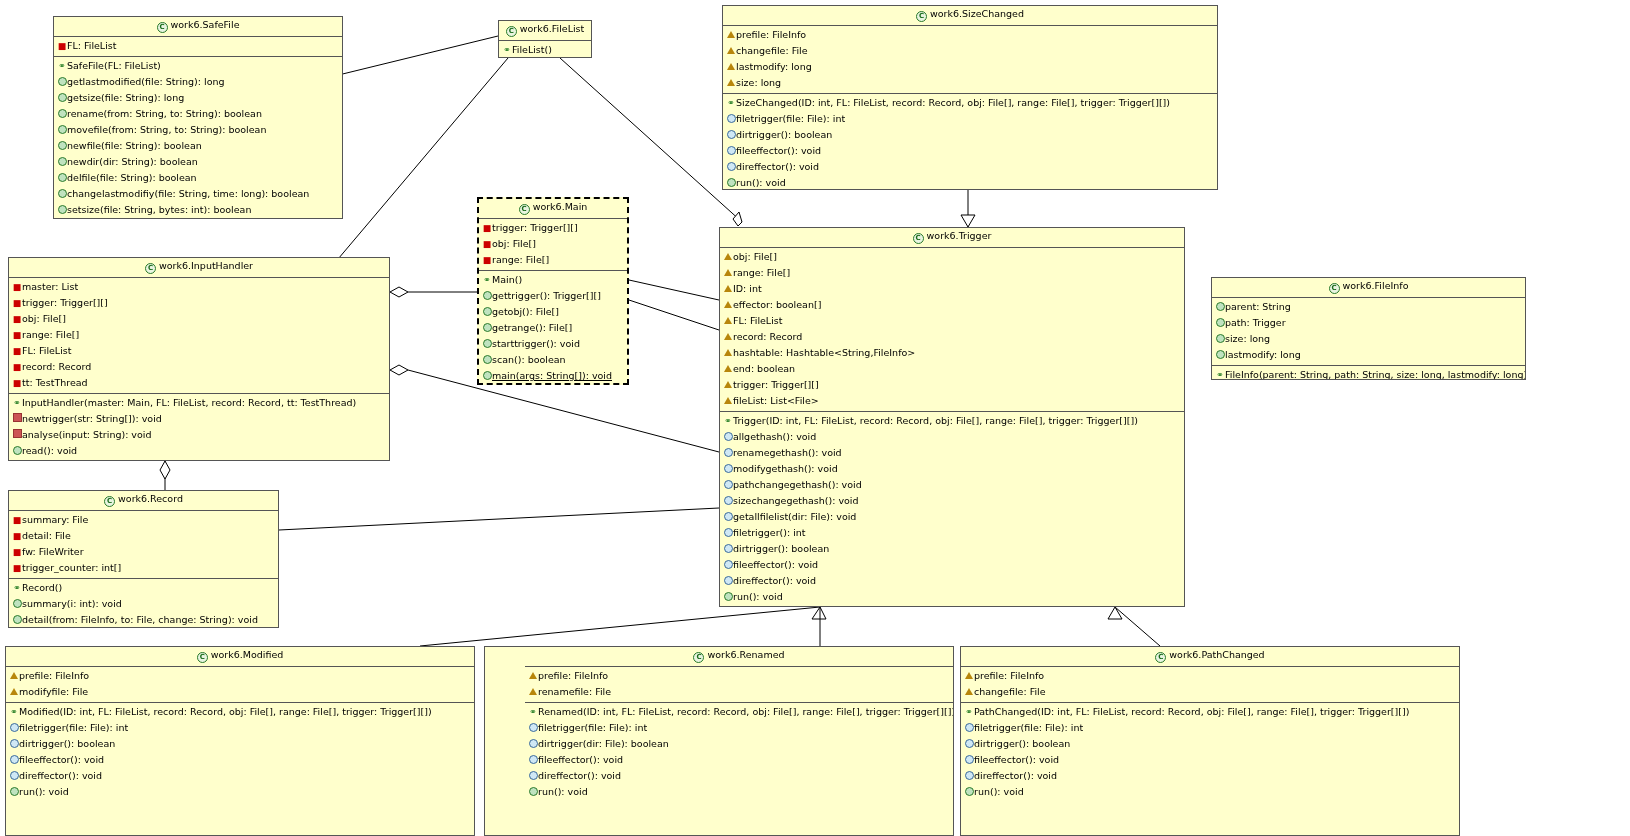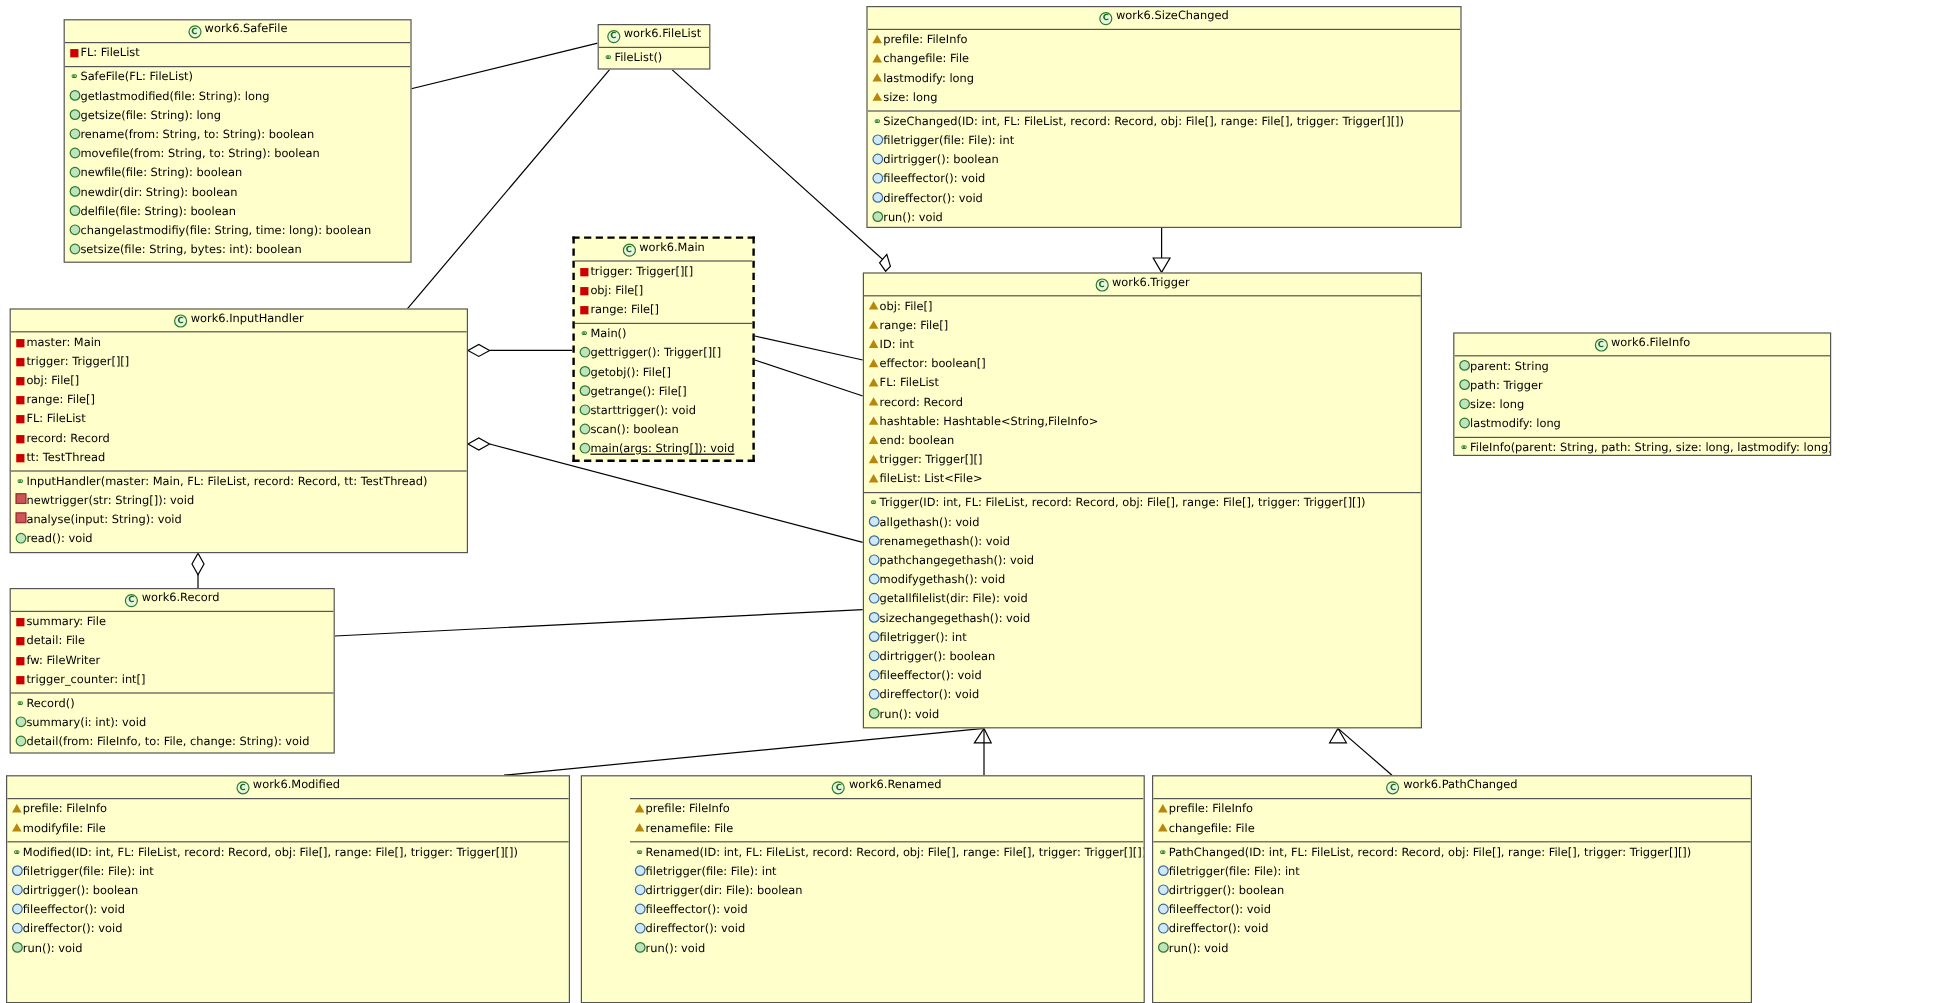--- a/index.html
+++ b/index.html
@@ -218,21 +218,21 @@
         <div class="uml-row"><span class="vis"><span class="cir"></span></span><span>getobj(): File[]</span></div>
         <div class="uml-row"><span class="vis"><span class="cir"></span></span><span>getrange(): File[]</span></div>
         <div class="uml-row"><span class="vis"><span class="cir"></span></span><span>starttrigger(): void</span></div>
         <div class="uml-row"><span class="vis"><span class="cir"></span></span><span>scan(): boolean</span></div>
         <div class="uml-row"><span class="vis"><span class="cir"></span></span><span class="mem-underline">main(args: String[]): void</span></div>
       </div>
     </div>
     <div class="uml-class" style="left: 8px; top: 257px; width: 382px; height: 204px;">
       <div class="uml-title"><span class="cls-icon">C</span><span>work6.InputHandler</span></div>
       <div class="uml-section">
-        <div class="uml-row"><span class="vis vis-private">■</span><span>master: Main</span></div>
+        <div class="uml-row"><span class="vis vis-private">■</span><span>master: List</span></div>
         <div class="uml-row"><span class="vis vis-private">■</span><span>trigger: Trigger[][]</span></div>
         <div class="uml-row"><span class="vis vis-private">■</span><span>obj: File[]</span></div>
         <div class="uml-row"><span class="vis vis-private">■</span><span>range: File[]</span></div>
         <div class="uml-row"><span class="vis vis-private">■</span><span>FL: FileList</span></div>
         <div class="uml-row"><span class="vis vis-private">■</span><span>record: Record</span></div>
         <div class="uml-row"><span class="vis vis-private">■</span><span>tt: TestThread</span></div>
       </div>
       <div class="uml-section">
         <div class="uml-row"><span class="vis key">⚭</span><span>InputHandler(master: Main, FL: FileList, record: Record, tt: TestThread)</span></div>
         <div class="uml-row"><span class="vis"><span class="sq"></span></span><span>newtrigger(str: String[]): void</span></div>
@@ -251,24 +251,24 @@
         <div class="uml-row"><span class="vis"><span class="tri"></span></span><span>record: Record</span></div>
         <div class="uml-row"><span class="vis"><span class="tri"></span></span><span>hashtable: Hashtable&lt;String,FileInfo&gt;</span></div>
         <div class="uml-row"><span class="vis"><span class="tri"></span></span><span>end: boolean</span></div>
         <div class="uml-row"><span class="vis"><span class="tri"></span></span><span>trigger: Trigger[][]</span></div>
         <div class="uml-row"><span class="vis"><span class="tri"></span></span><span>fileList: List&lt;File&gt;</span></div>
       </div>
       <div class="uml-section">
         <div class="uml-row"><span class="vis key">⚭</span><span>Trigger(ID: int, FL: FileList, record: Record, obj: File[], range: File[], trigger: Trigger[][])</span></div>
         <div class="uml-row"><span class="vis"><span class="cir" style="background:#cfe8f5;border-color:#3a6a9a;"></span></span><span>allgethash(): void</span></div>
         <div class="uml-row"><span class="vis"><span class="cir" style="background:#cfe8f5;border-color:#3a6a9a;"></span></span><span>renamegethash(): void</span></div>
+        <div class="uml-row"><span class="vis"><span class="cir" style="background:#cfe8f5;border-color:#3a6a9a;"></span></span><span>modifygethash(): void</span></div>
         <div class="uml-row"><span class="vis"><span class="cir" style="background:#cfe8f5;border-color:#3a6a9a;"></span></span><span>pathchangegethash(): void</span></div>
-        <div class="uml-row"><span class="vis"><span class="cir" style="background:#cfe8f5;border-color:#3a6a9a;"></span></span><span>modifygethash(): void</span></div>
+        <div class="uml-row"><span class="vis"><span class="cir" style="background:#cfe8f5;border-color:#3a6a9a;"></span></span><span>sizechangegethash(): void</span></div>
         <div class="uml-row"><span class="vis"><span class="cir" style="background:#cfe8f5;border-color:#3a6a9a;"></span></span><span>getallfilelist(dir: File): void</span></div>
-        <div class="uml-row"><span class="vis"><span class="cir" style="background:#cfe8f5;border-color:#3a6a9a;"></span></span><span>sizechangegethash(): void</span></div>
         <div class="uml-row"><span class="vis"><span class="cir" style="background:#cfe8f5;border-color:#3a6a9a;"></span></span><span>filetrigger(): int</span></div>
         <div class="uml-row"><span class="vis"><span class="cir" style="background:#cfe8f5;border-color:#3a6a9a;"></span></span><span>dirtrigger(): boolean</span></div>
         <div class="uml-row"><span class="vis"><span class="cir" style="background:#cfe8f5;border-color:#3a6a9a;"></span></span><span>fileeffector(): void</span></div>
         <div class="uml-row"><span class="vis"><span class="cir" style="background:#cfe8f5;border-color:#3a6a9a;"></span></span><span>direffector(): void</span></div>
         <div class="uml-row"><span class="vis"><span class="cir"></span></span><span>run(): void</span></div>
       </div>
     </div>
     <div class="uml-class" style="left: 1211px; top: 277px; width: 315px; height: 103px;">
       <div class="uml-title"><span class="cls-icon">C</span><span>work6.FileInfo</span></div>
       <div class="uml-section">

